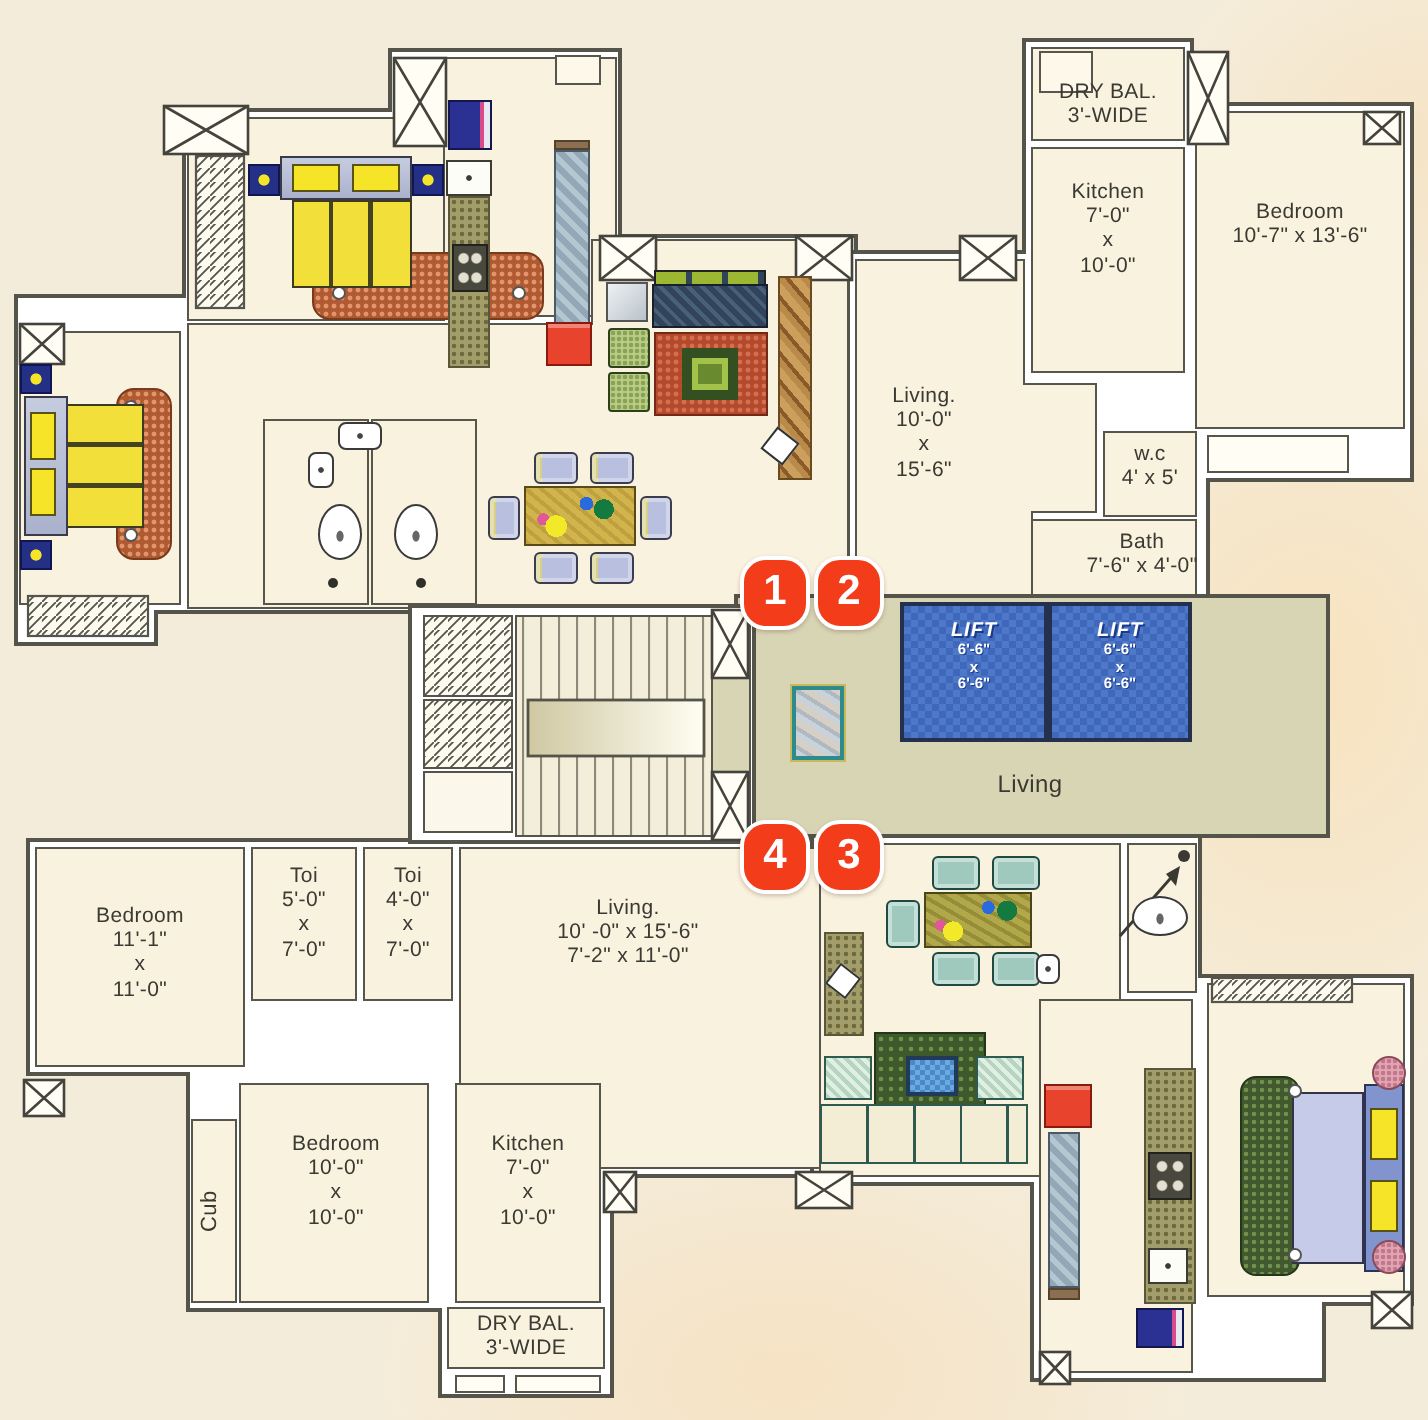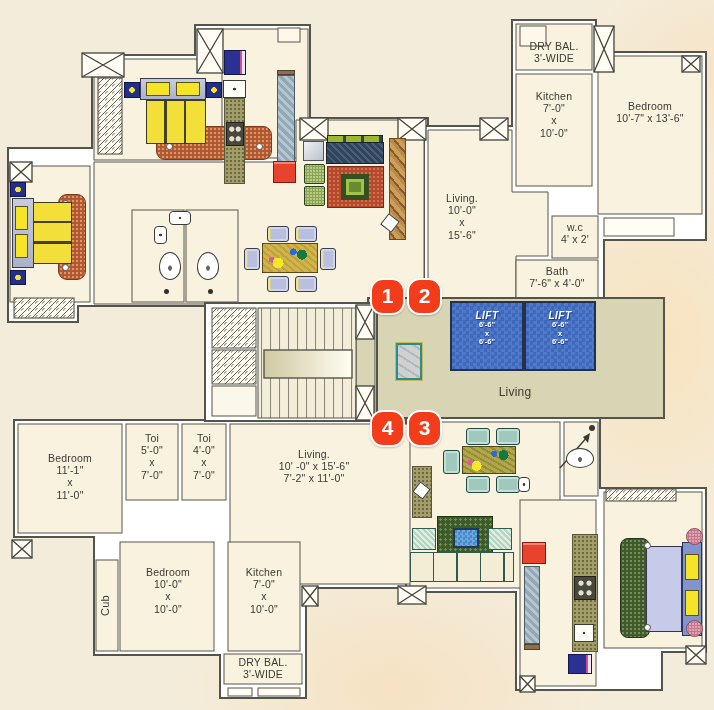--- a/index.html
+++ b/index.html
@@ -268,23 +268,23 @@
       <div>10'-7" x 13'-6"</div>
   </div>
   <div class="lbl" style="left:422px;top:192px;width:80px;">
     <div>Living.</div>
       <div>10'-0"</div>
     <div>x</div>
       <div>15'-6"</div>
   </div>
   <div class="lbl" style="left:552px;top:221px;width:46px;">
     <div>w.c</div>
-      <div>4' x 2'</div>
-  </div>
-  <div class="lbl" style="left:516px;top:265px;width:82px;">
+      <div>4' x 5'</div>
+  </div>
+  <div class="lbl" style="left:530px;top:265px;width:82px;">
     <div>Bath</div>
       <div>7'-6" x 4'-0"</div>
   </div>
 
   <div class="lbl big" style="left:455px;top:386px;width:120px;z-index:5;">
     <div>Living</div>
   </div>
 
   <div class="lbl" style="left:20px;top:452px;width:100px;">
     <div>Bedroom</div>

